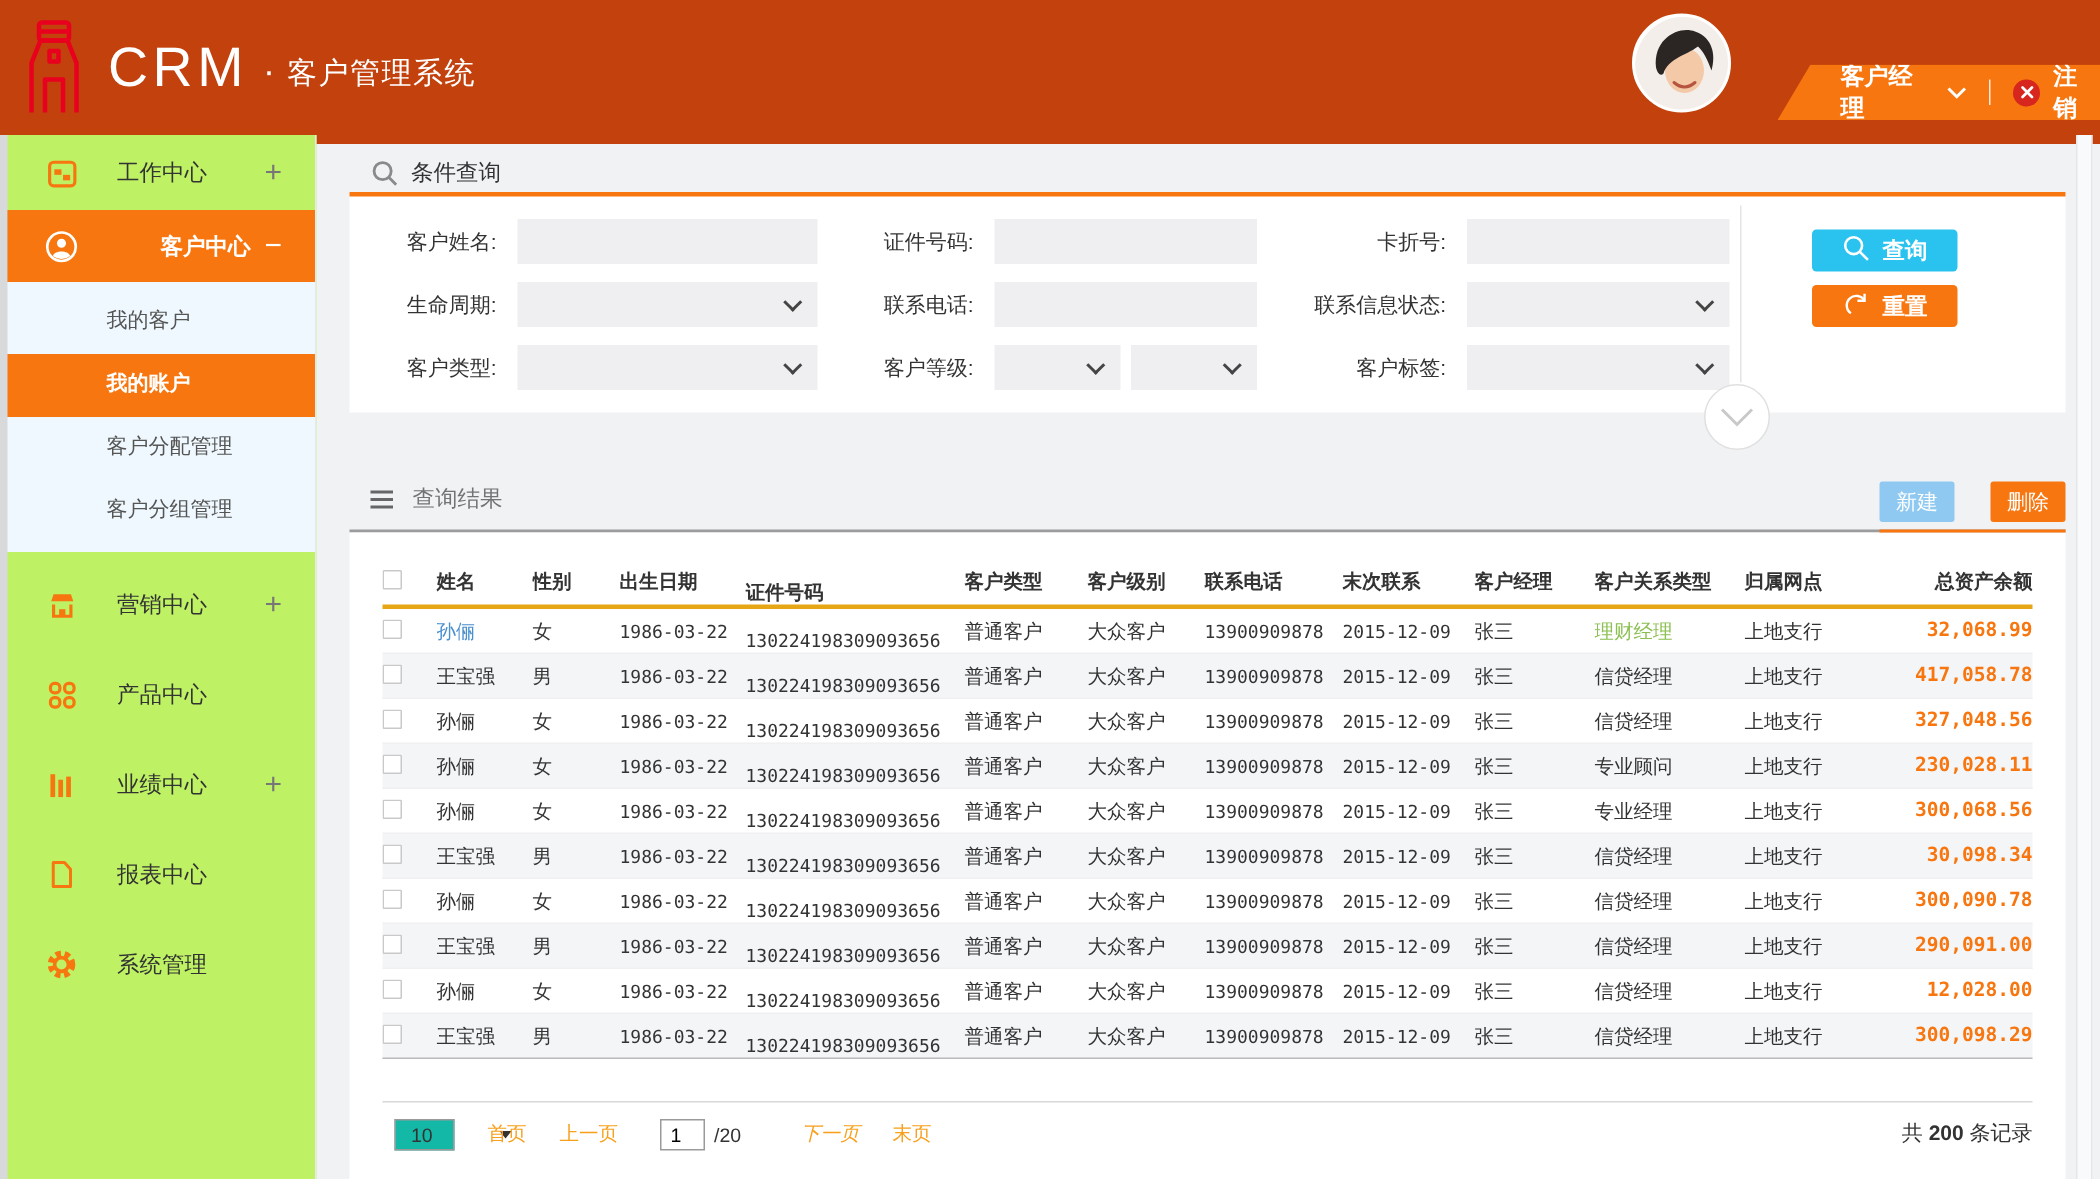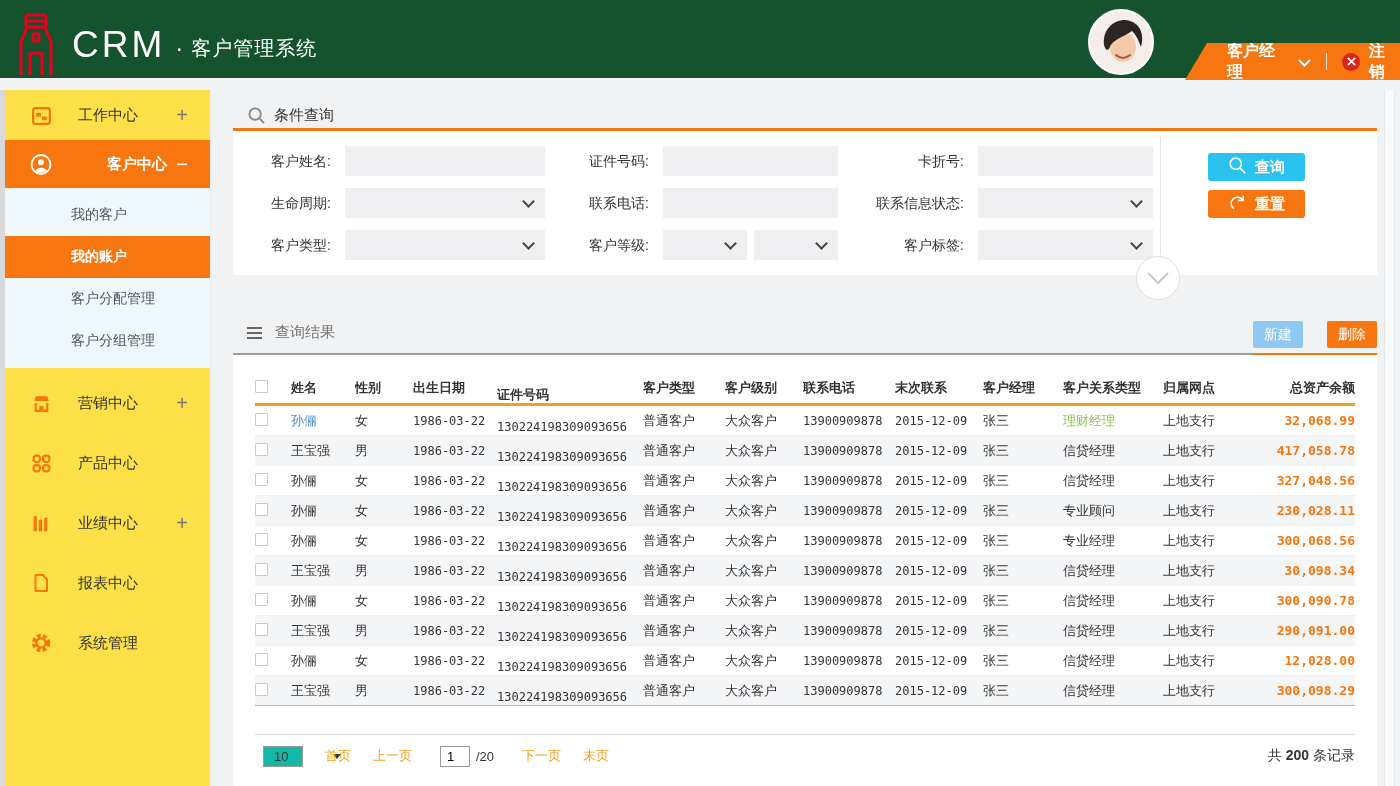--- a/index.html
+++ b/index.html
@@ -1,36 +1,36 @@
 <!DOCTYPE html>
 <html><head>
 <meta charset="utf-8">
 <style>
   * { margin:0; padding:0; box-sizing:border-box; }
   html,body { width:1400px; height:786px; overflow:hidden; }
   body { font-family:"Liberation Sans","DejaVu Sans",sans-serif; background:#f1f2f4; color:#333; position:relative; }
 
   
-  .topbar { position:absolute; left:0; top:0; width:1400px; height:78px; background:#14532d; }
+  .topbar { position:absolute; left:0; top:0; width:1400px; height:96px; background:#c2410c; }
   .brand { position:absolute; left:12px; top:12px; display:flex; align-items:center; }
   .brand .logo { width:48px; height:66px; }
   .brand .crm { color:#fff; font-size:37px; letter-spacing:3px; margin-left:12px; font-weight:400; }
   .brand .dot { color:#fff; font-size:24px; margin:6px 8px 0 10px; }
   .brand .appname { color:#fff; font-size:20px; margin-top:6px; letter-spacing:1px; }
   .avatar { position:absolute; left:1088px; top:9px; width:66px; height:66px; border-radius:50%; overflow:hidden; background:#fff; border:2px solid #fff; }
   .ribbon { position:absolute; left:1185px; top:43px; width:215px; height:37px; background:#F7760F;
             clip-path:polygon(22px 0, 100% 0, 100% 100%, 0 100%);
             display:flex; align-items:center; padding-left:42px; gap:9px; }
   .ribbon .role { color:#fff; font-size:16px; font-weight:bold; }
   .ribbon .vdiv { width:1px; height:17px; background:rgba(255,255,255,.85); margin:0 6px; }
   .logout-ico { width:18px; height:18px; border-radius:50%; background:#D7261D; display:flex; align-items:center; justify-content:center; }
   .ribbon .logout { color:#fff; font-size:16px; font-weight:bold; }
 
   
-  .sidebar { position:absolute; left:0; top:90px; width:211px; height:696px; background:#fde047; border-right:1px solid #e7e9eb; }
+  .sidebar { position:absolute; left:0; top:90px; width:211px; height:696px; background:#bef264; border-right:1px solid #e7e9eb; }
   .side-scroll { position:absolute; left:0; top:90px; width:5px; height:696px; background:#d7d9db; z-index:5; }
   .side-item { position:relative; height:50px; display:flex; align-items:center; padding-left:30px; cursor:pointer; }
   .side-item .ic { width:22px; height:22px; color:#F7760F; display:flex; align-items:center; justify-content:center; }
   .side-item .lbl { font-size:15px; color:#333; margin-left:26px; }
   .side-item .exp { position:absolute; right:22px; font-size:20px; color:#777; font-weight:400; }
   .side-item.active { background:#F7760F; height:48px;gap:29px; }
   .side-item.active::before { content:""; position:absolute; left:0; top:0; bottom:0; width:5px; background:#DC5E00; }
   .side-item.active .ic { color:#fff; }
   .side-item.active .lbl { color:#fff; font-weight:bold; }
   .side-item.active .exp { color:#fff; }
@@ -484,21 +484,21 @@
 
     <div class="pagination">
       <div class="pg-size">
         <span>10</span>
         <span class="car"></span>
       </div>
       <span class="pg-link">首页</span>
       <span class="pg-link">上一页</span>
       <input class="pg-input" value="1" style="">
       <span class="pg-total-pages">/20</span>
-      <span class="pg-link" style="margin-left:28px;">下一页</span>
+      <span class="pg-link" style="margin-left:40px;font-style:italic;">下一页</span>
       <span class="pg-link">末页</span>
       <span class="pg-right">
         <span>共</span>
         <b>200</b>
         <span>条记录</span>
       </span>
     </div>
   </div>
 </div>
 

